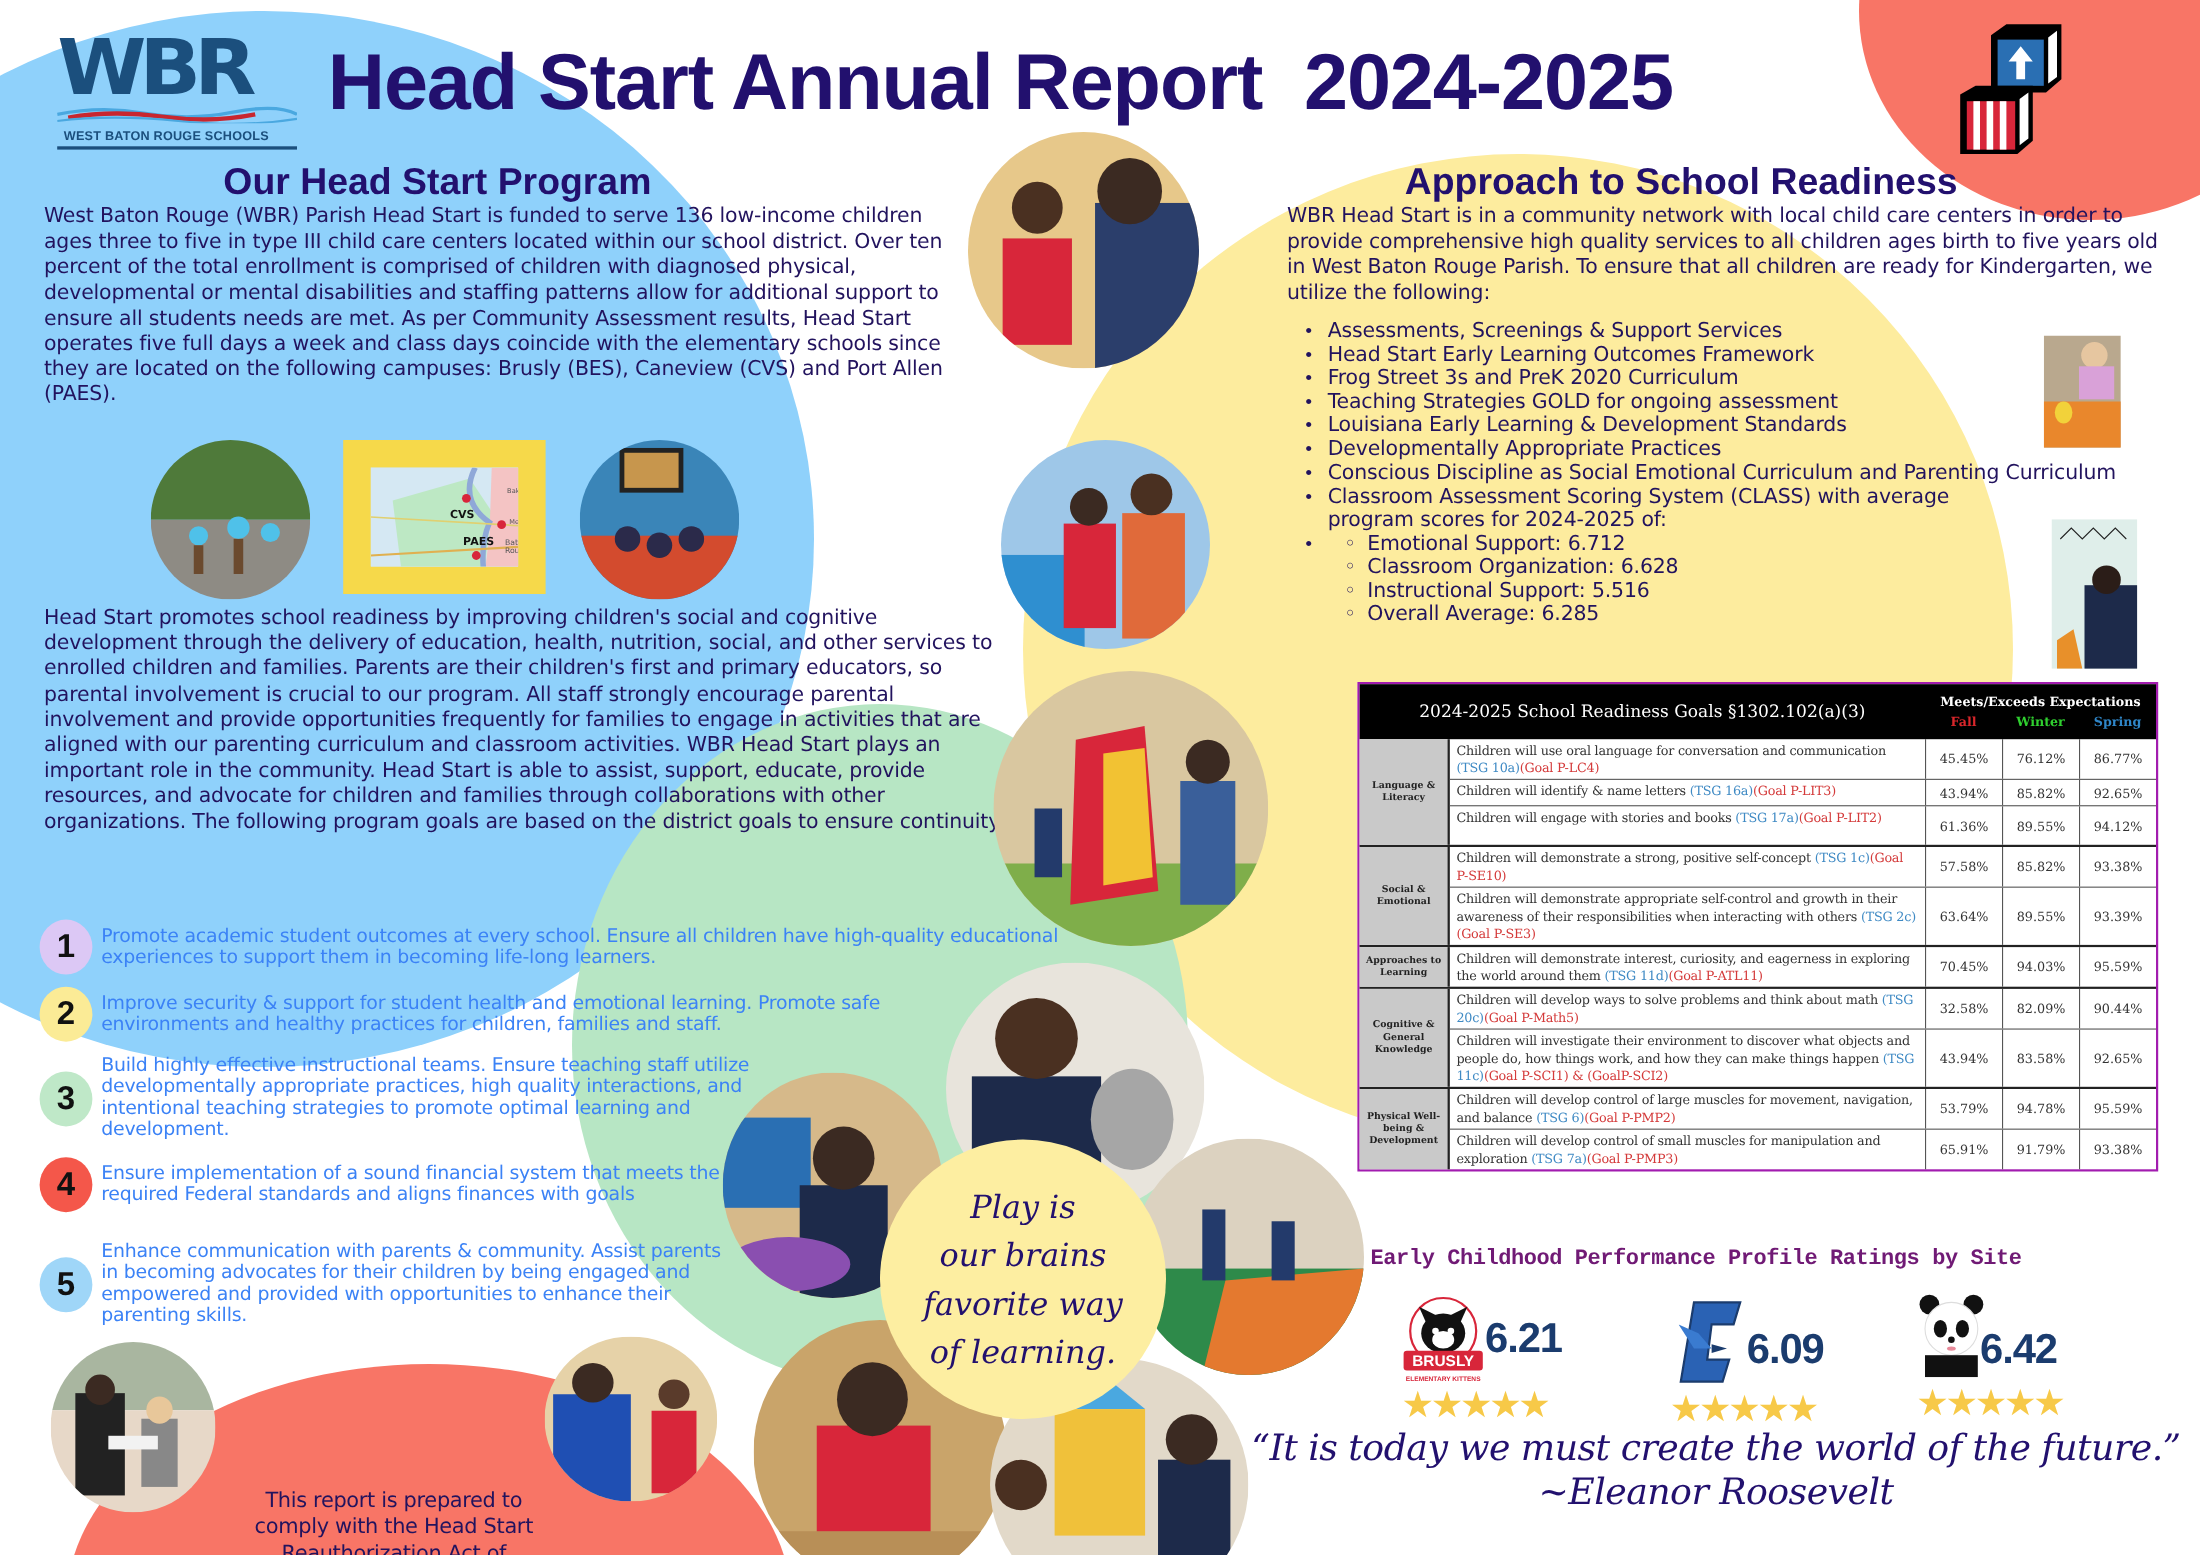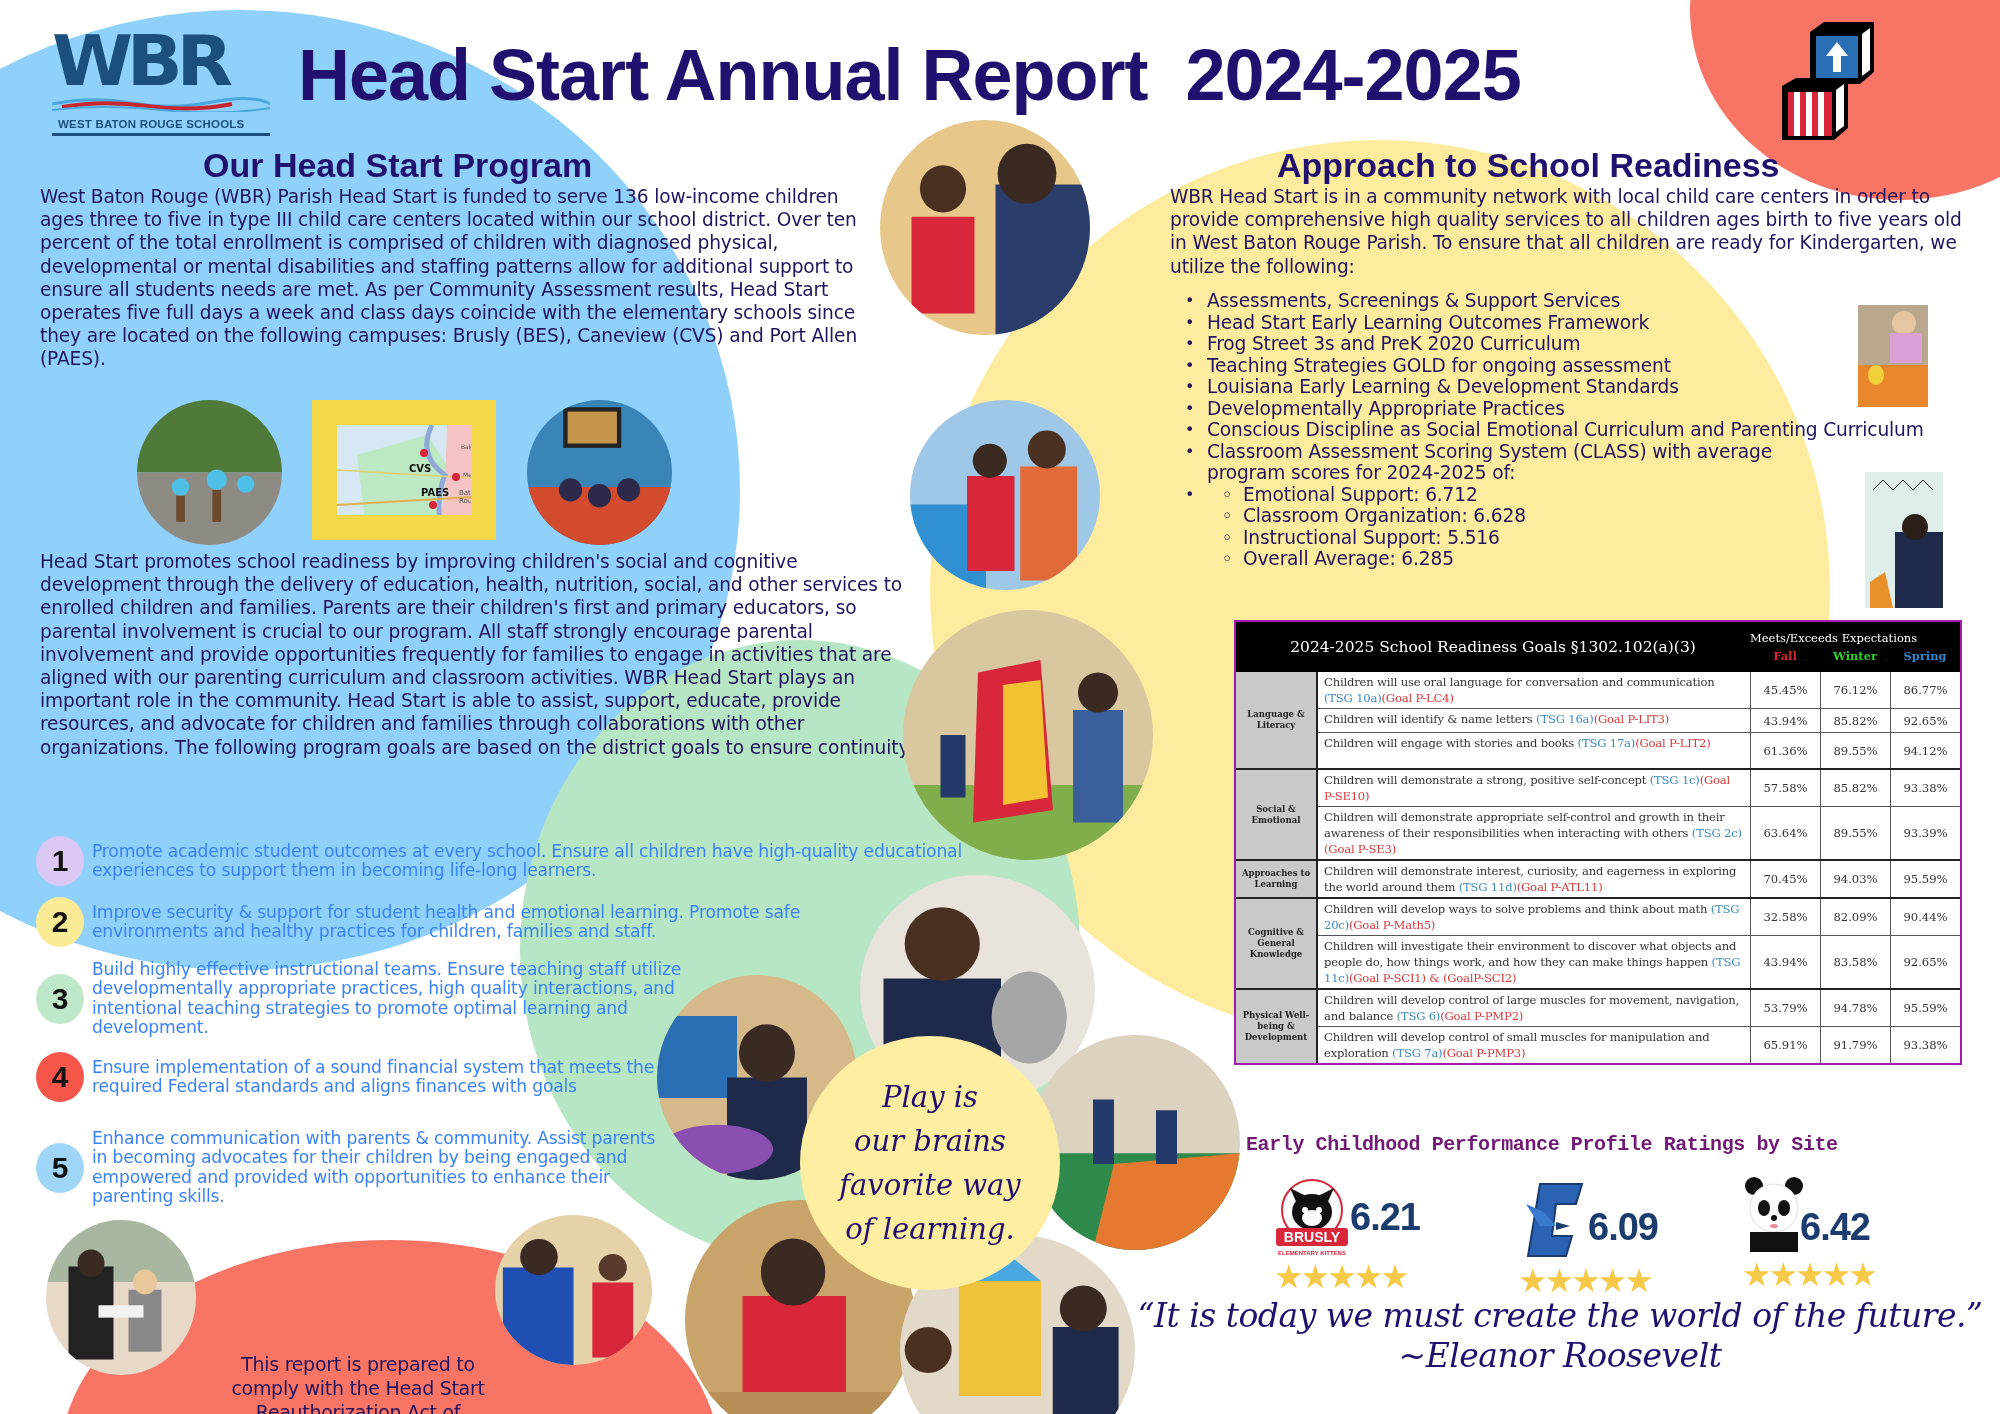--- a/index.html
+++ b/index.html
@@ -58,21 +58,21 @@
   .sub-list li { padding-left: 73px; }
   .sub-list li::before { content: "◦"; left: 52px; font-size: 18px; }
 
   .rect-photo { position: absolute; }
 
   
   .rg-table { left: 1234px; top: 620px; width: 728px; border: 2px solid #a21caf; background: #fff; font-family: "DejaVu Serif", serif; color: #333; }
   .rg-head { display: flex; background: #000; color: #fff; height: 50px; }
   .rg-head-title { flex: 1; display: flex; align-items: center; justify-content: center; font-size: 15.5px; }
   .rg-head-right { width: 210px; display: flex; flex-direction: column; justify-content: center; }
-  .rg-head-meets { font-size: 11.5px; font-weight: 400; }
+  .rg-head-meets { text-align: center; font-size: 11.5px; font-weight: 700; }
   .rg-head-seasons { display: flex; font-size: 11.5px; font-weight: 700; margin-top: 4px; }
   .rg-head-seasons span { flex: 1; text-align: center; }
   .rg-domain { display: flex; border-top: 2px solid #222; }
   .rg-domain:first-of-type { border-top: none; }
   .rg-domain-label { width: 82px; background: #c9c9c9; display: flex; align-items: center; justify-content: center; text-align: center; font-size: 8.5px; font-weight: 700; color: #222; line-height: 11px; border-right: 2px solid #222; padding: 0 3px; }
   .rg-rows { flex: 1; }
   .rg-row { display: flex; border-top: 1px solid #555; }
   .rg-row:first-child { border-top: none; }
   .rg-desc { flex: 1; font-size: 11.6px; line-height: 16px; padding: 2px 6px; color: #333; letter-spacing: -0.2px; }
   .rg-val { width: 70px; border-left: 1px solid #555; display: flex; align-items: center; justify-content: center; font-size: 11.6px; color: #333; }

